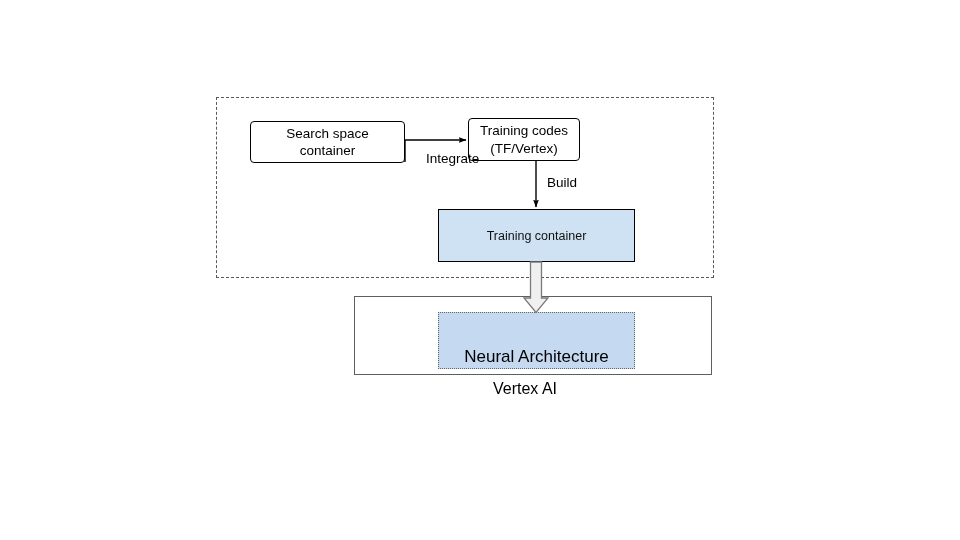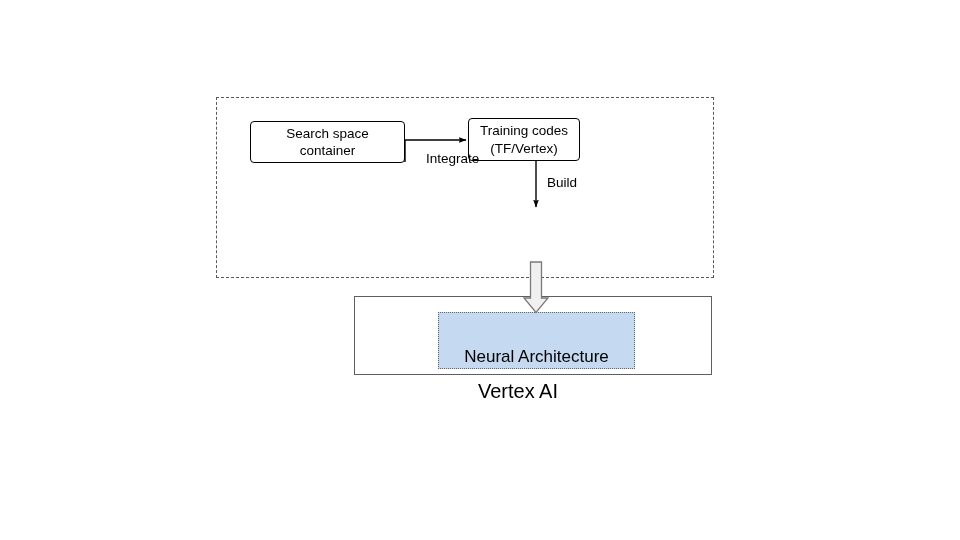--- a/index.html
+++ b/index.html
@@ -94,25 +94,25 @@
     background: #c5d9f1;
     display: flex;
     align-items: flex-end;
     justify-content: center;
     text-align: center;
     line-height: 1.3;
     font-size: 17px;
     color: #000000;
   }
   .label-vertex-ai {
-    left: 339px;
+    left: 346px;
     top: 380px;
     width: 358px;
     text-align: center;
-    font-size: 20px;
+    font-size: 16px;
     color: #000000;
   }
 
   
   .edge-label {
     font-size: 13.5px;
     color: #000000;
     white-space: nowrap;
   }
   .label-integrate {
@@ -150,20 +150,23 @@
     </div>
   </div>
 
   <div class="abs node-rounded node-training-codes">
     <div>
       <span>Training codes</span><br>
       <span>(TF/Vertex)</span>
     </div>
   </div>
 
+  <div class="abs node-training-container">
+    <span>Training container</span>
+  </div>
 
   <div class="abs node-vertex-box"></div>
 
   <div class="abs node-nas-service">
     <div>
       <span>Neural Architecture</span><br>
     </div>
   </div>
 
   <div class="abs label-vertex-ai">Vertex AI</div>

